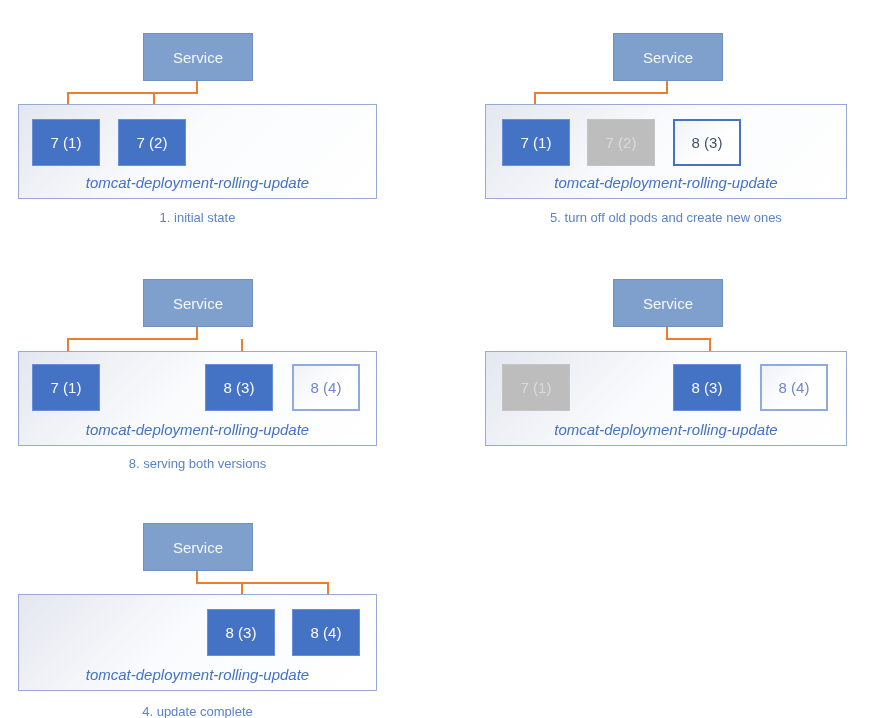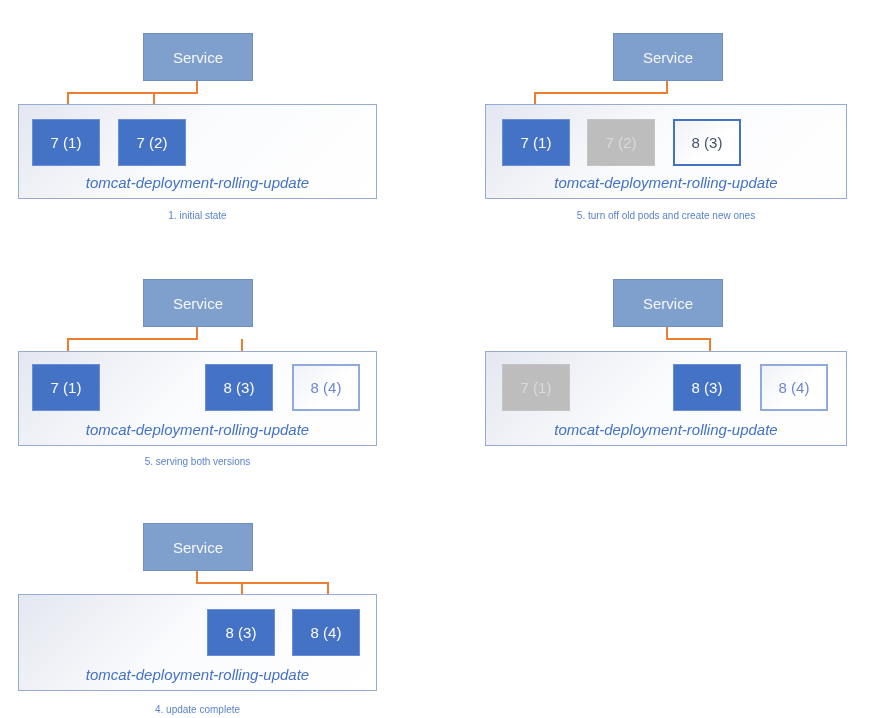--- a/index.html
+++ b/index.html
@@ -44,21 +44,21 @@
   .pod.pending{background:linear-gradient(135deg,#F0F2F7,#FFFFFF 60%);border:2px solid #8FAADC;color:#6E87D0;}
 
   .d1a{left:32px;top:103px}.d1b{left:118px;top:103px}
   .d2a{left:502px;top:103px}.d2b{left:587px;top:103px}.d2c{left:673px;top:103px}
   .d3a{left:32px;top:348px}.d3b{left:205px;top:348px}.d3c{left:292px;top:348px}
   .d4a{left:502px;top:348px}.d4b{left:673px;top:348px}.d4c{left:760px;top:348px}
   .d5a{left:207px;top:593px}.d5b{left:292px;top:593px}
 
   
   .caption{
-    position:absolute;text-align:center;color:#5B82CB;font-size:10px;white-space:nowrap;
+    position:absolute;text-align:center;color:#5B82CB;font-size:13px;white-space:nowrap;
   }
   .cap1{left:18px;top:194px;width:359px}
   .cap2{left:485px;top:194px;width:362px}
   .cap3{left:18px;top:440px;width:359px}
   .cap4{left:485px;top:440px;width:362px}
   .cap5{left:18px;top:688px;width:359px}
 </style>
 </head>
 <body>
 
@@ -107,21 +107,21 @@
   <div class="pod new d2c">8 (3)</div>
   <div class="caption cap2">5. turn off old pods and create new ones</div>
 
   <div class="svc c1s r2s">Service</div>
   <div class="dep c1d r2d">
     <span class="dep-label">tomcat-deployment-rolling-update</span>
   </div>
   <div class="pod active d3a">7 (1)</div>
   <div class="pod active d3b">8 (3)</div>
   <div class="pod pending d3c">8 (4)</div>
-  <div class="caption cap3">5. serving both versions</div>
+  <div class="caption cap3">8. serving both versions</div>
 
   <div class="svc c2s r2s">Service</div>
   <div class="dep c2d r2d">
     <span class="dep-label">tomcat-deployment-rolling-update</span>
   </div>
   <div class="pod terminated d4a">7 (1)</div>
   <div class="pod active d4b">8 (3)</div>
   <div class="pod pending d4c">8 (4)</div>
 
   <div class="svc c1s r3s">Service</div>

